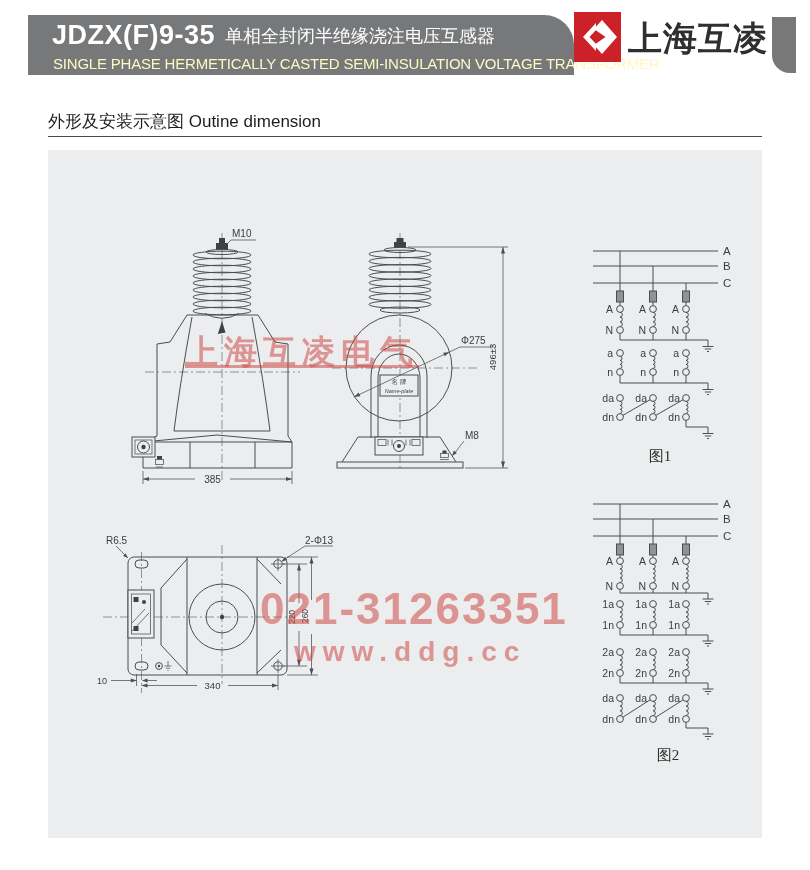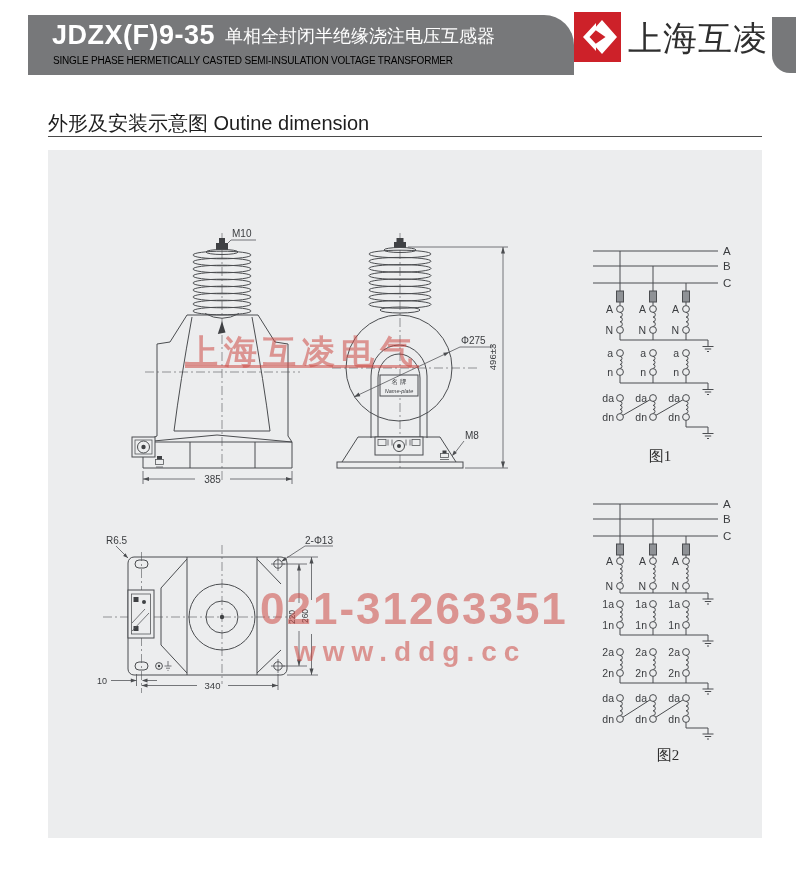--- a/index.html
+++ b/index.html
@@ -4,30 +4,30 @@
 <style>
   html,body{margin:0;padding:0;background:#fff;}
   .page{position:relative;width:796px;height:870px;background:#ffffff;overflow:hidden;
         font-family:"Liberation Sans",sans-serif;}
   
   .hdr-bar{position:absolute;left:28px;top:15px;width:546px;height:60px;background:#77787a;
            border-top-right-radius:30px;}
   .hdr-line1{position:absolute;left:24px;top:5px;white-space:nowrap;color:#fff;}
   .hdr-model{font-size:27px;font-weight:bold;letter-spacing:.5px;}
   .hdr-cn{font-size:18px;margin-left:10px;position:relative;top:-2px;}
-  .hdr-line2{position:absolute;left:25px;top:40px;font-size:10px;color:#000000;
+  .hdr-line2{position:absolute;left:25px;top:40px;font-size:15px;color:#fef9c3;
              letter-spacing:-.2px;white-space:nowrap;}
   .logo{position:absolute;left:574px;top:12px;width:47px;height:50px;background:#cd2129;}
-  .brand-cn{position:absolute;left:628px;top:16px;font-size:34px;font-weight:normal;color:#2f2f2f;
+  .brand-cn{position:absolute;left:628px;top:16px;font-size:34px;font-weight:bold;color:#2f2f2f;
             letter-spacing:1px;white-space:nowrap;}
   .brand-en{position:absolute;left:566px;top:60px;font-size:14px;color:#3c3c3c;white-space:nowrap;}
   .corner{position:absolute;left:772px;top:17px;width:38px;height:56px;background:#77787a;
           border-bottom-left-radius:18px;}
   
-  .sec-title{position:absolute;left:48px;top:110px;font-size:20px;color:#1e1e1e;}
+  .sec-title{position:absolute;left:48px;top:110px;font-size:17px;color:#1e1e1e;}
   .sec-underline{position:absolute;left:48px;top:136px;width:714px;height:0;border-top:1.5px solid #4a4a4a;}
   
   .panel{position:absolute;left:48px;top:150px;width:714px;height:688px;background:#ecedee;}
   svg.draw{position:absolute;overflow:visible;}
   svg text{font-family:"Liberation Sans",sans-serif;fill:#3a3c3f;}
   .ln{stroke:#4b4d50;stroke-width:1;fill:none;}
   .lnf{stroke:#4b4d50;stroke-width:1;fill:#ecedee;}
   .thin{stroke:#55575a;stroke-width:.8;fill:none;}
   .cl{stroke:#6a6c6f;stroke-width:.7;fill:none;stroke-dasharray:9 3 2 3;}
   .dk{fill:#3f4144;stroke:none;}

